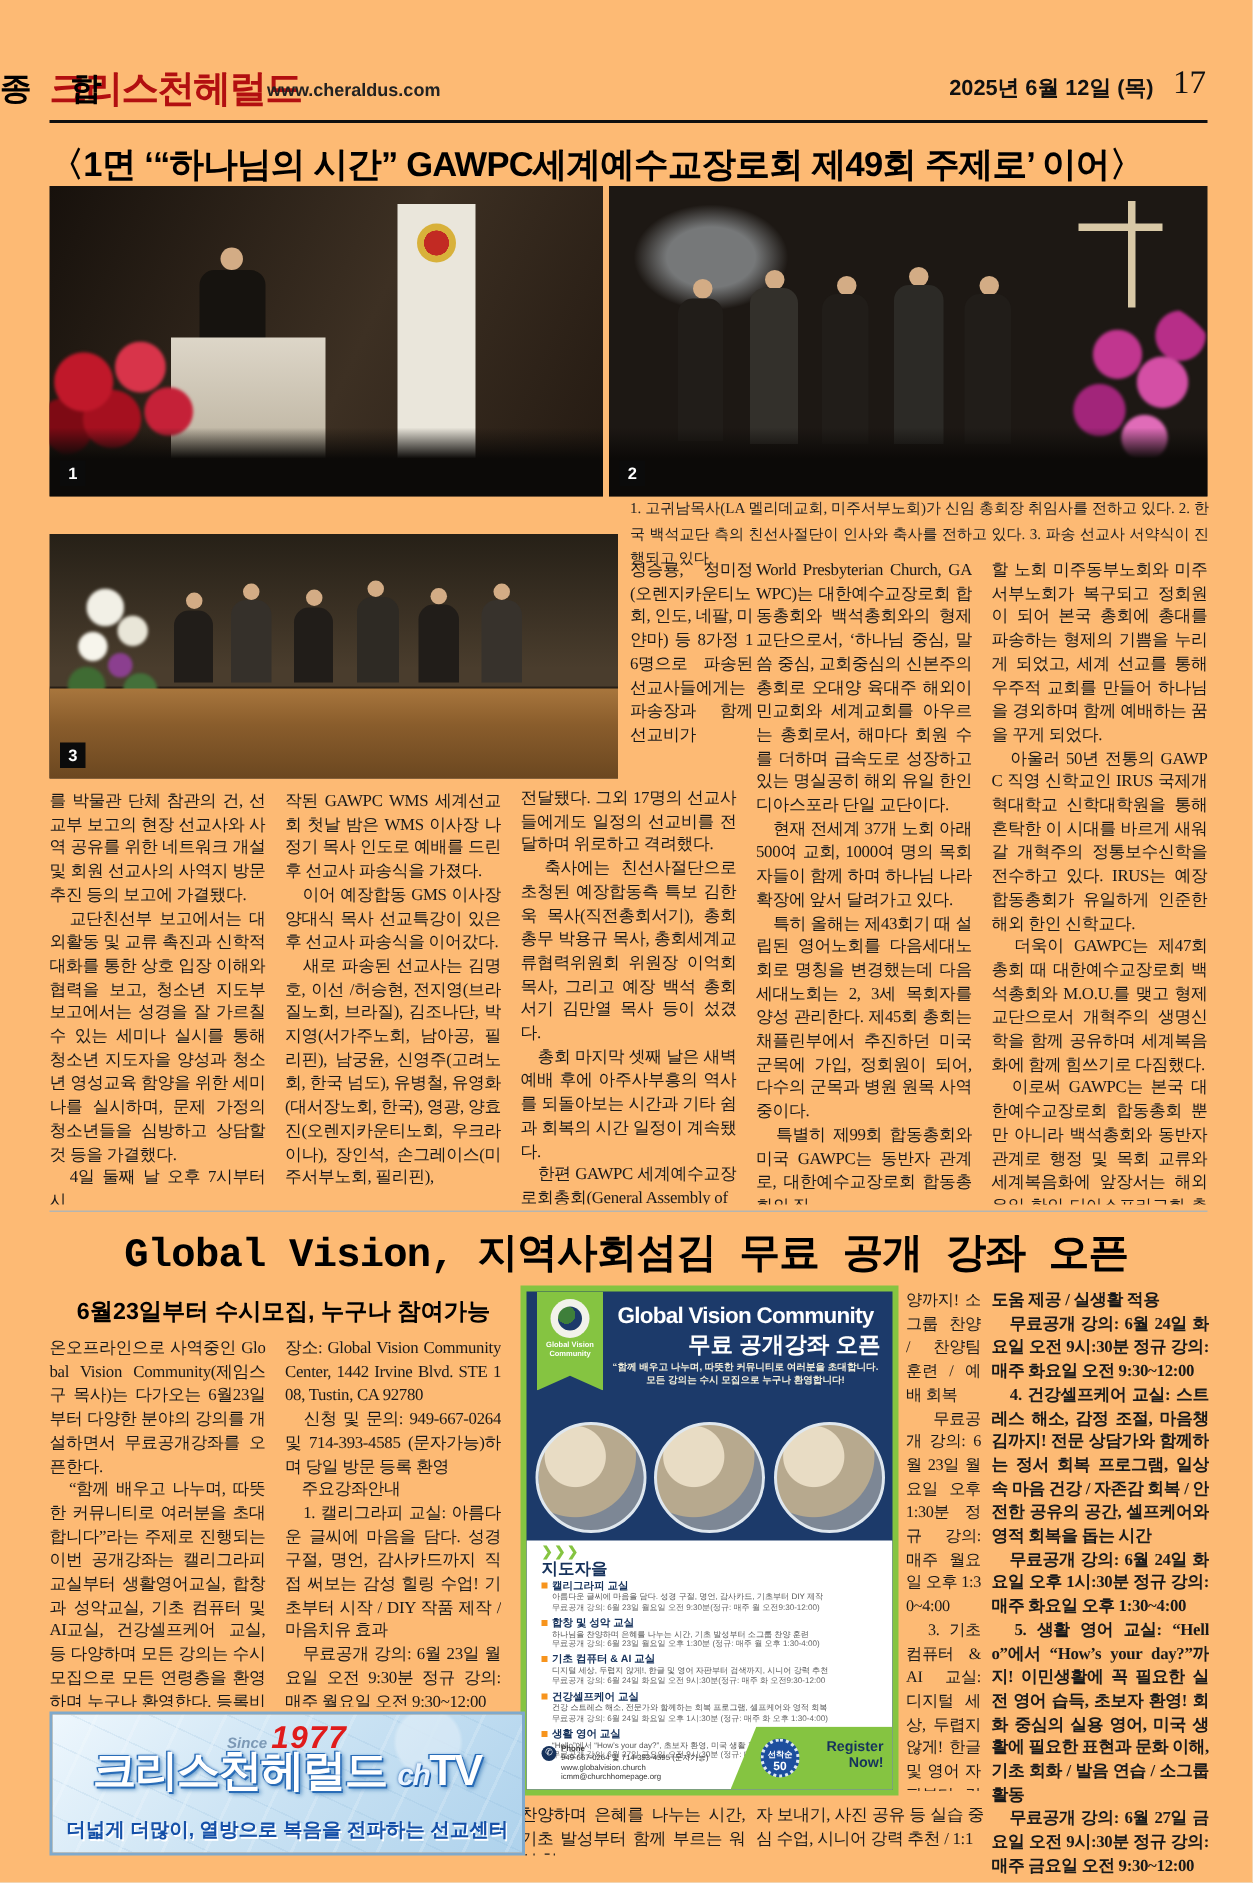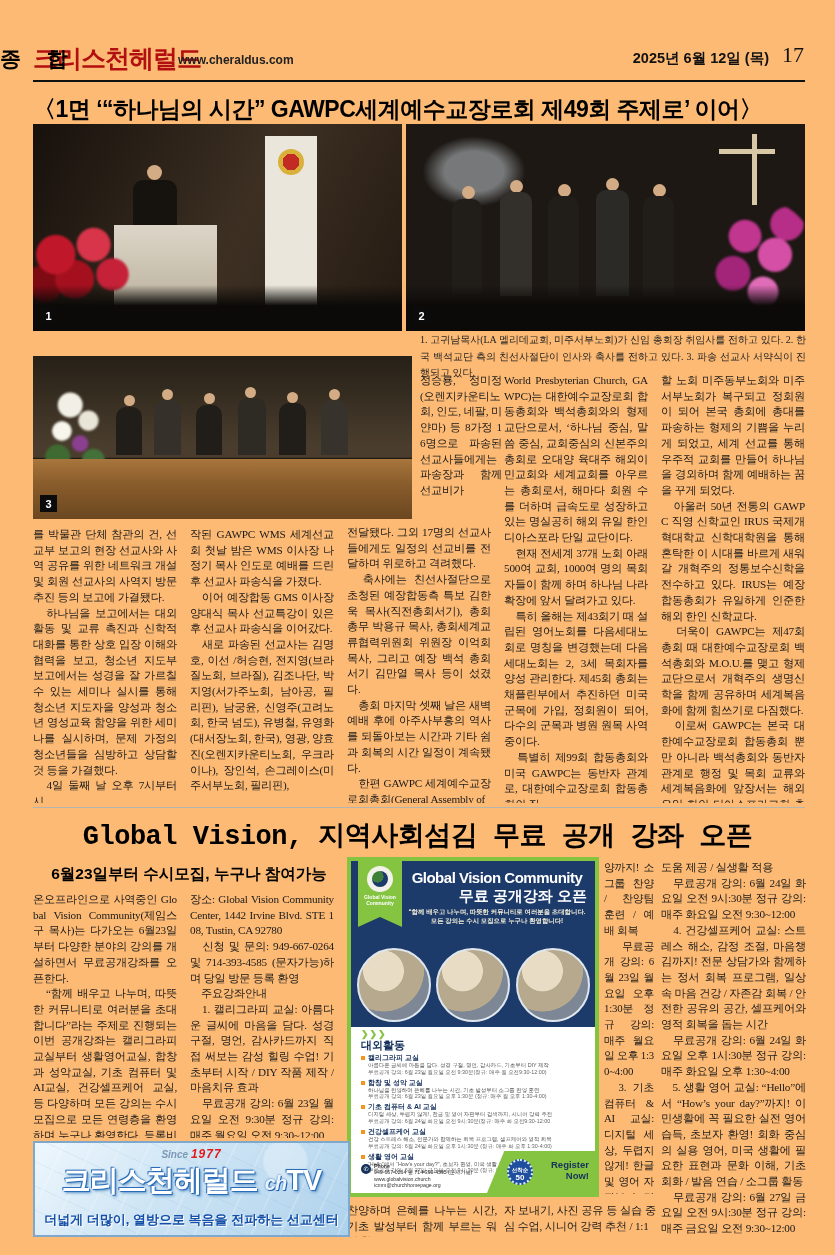--- a/index.html
+++ b/index.html
@@ -89,21 +89,21 @@
   
   .tvb{position:absolute;left:33px;top:1141px;width:313px;height:92px;border:2px solid #7fa9cc;
        background:linear-gradient(135deg,#eef7fd 0%,#cde4f4 45%,#aed2ec 100%);overflow:hidden;}
   .tvb-lines{position:absolute;inset:0;opacity:.35;
     background:
       radial-gradient(circle at 80% 20%, rgba(255,255,255,.9) 0 8%, transparent 9%),
       repeating-linear-gradient(115deg, rgba(255,255,255,.5) 0 2px, transparent 2px 26px),
       repeating-linear-gradient(25deg, rgba(120,170,210,.35) 0 1px, transparent 1px 22px);}
   .tvb-since{position:absolute;left:0;right:0;top:4px;text-align:center;
              font:italic 700 10px "Liberation Sans",sans-serif;color:#7c99b6;}
-  .tvb-since .yr{font-size:12px;color:#e01b1b;letter-spacing:1px;}
+  .tvb-since .yr{font-size:21px;color:#e01b1b;letter-spacing:1px;}
   .tvb-logo{position:absolute;left:0;right:0;top:18px;text-align:center;white-space:nowrap;
             font:800 29px "Liberation Sans",sans-serif;color:#fff;letter-spacing:-1px;
             text-shadow:0 0 2px #2a6db8,1px 1px 0 #2a6db8,-1px -1px 0 #2a6db8,2px 2px 3px #5a92c4;}
   .tvb-logo .ch{font:italic 800 20px "Liberation Sans",sans-serif;color:#eaf4ff;
                 text-shadow:0 0 2px #1d5fae,1px 1px 0 #1d5fae;}
   .tvb-tag{position:absolute;left:0;right:0;bottom:6px;text-align:center;
            font:800 13px "Liberation Sans",sans-serif;color:#1550a8;
            text-shadow:1px 1px 0 #fff;}
   .cross-v{position:absolute;background:#d8c8a6;}
   .cross-h{position:absolute;background:#d8c8a6;}
@@ -189,21 +189,21 @@
                     radial-gradient(circle at 30% 50%,#f7f5ec 0 12%,transparent 13%),
                     radial-gradient(circle at 52% 62%,#8b3f8f 0 10%,transparent 11%),
                     radial-gradient(circle at 25% 75%,#3f6b33 0 12%,transparent 13%),
                     radial-gradient(circle at 68% 78%,#44703a 0 11%,transparent 12%);"></div>
     <div style="position:absolute;left:0;right:0;bottom:0;height:37%;
          background:linear-gradient(#a8763d 0%,#8a5d2c 40%,#6b4720 100%);"></div>
     <div class="pbadge">3</div>
   </div>
 
   <div class="col" style="left:33px;top:527px;width:144px;height:276px;">를 박물관 단체 참관의 건, 선교부 보고의 현장 선교사와 사역 공유를 위한 네트워크 개설 및 회원 선교사의 사역지 방문 추진 등의 보고에 가결됐다.
-　하나님을 보고에서는 대외활동 및 교류 촉진과 신학적 대화를 통한 상호 입장 이해와 협력을 보고, 청소년 지도부 보고에서는 성경을 잘 가르칠 수 있는 세미나 실시를 통해 청소년 지도자을 양성과 청소년 영성교육 함양을 위한 세미나를 실시하며, 문제 가정의 청소년들을 심방하고 상담할 것 등을 가결했다.
+　교단친선부 보고에서는 대외활동 및 교류 촉진과 신학적 대화를 통한 상호 입장 이해와 협력을 보고, 청소년 지도부 보고에서는 성경을 잘 가르칠 수 있는 세미나 실시를 통해 청소년 지도자을 양성과 청소년 영성교육 함양을 위한 세미나를 실시하며, 문제 가정의 청소년들을 심방하고 상담할 것 등을 가결했다.
 　4일 둘째 날 오후 7시부터 시</div>
   <div class="col" style="left:190px;top:527px;width:144px;height:276px;">작된 GAWPC WMS 세계선교회 첫날 밤은 WMS 이사장 나정기 목사 인도로 예배를 드린 후 선교사 파송식을 가졌다.
 　이어 예장합동 GMS 이사장 양대식 목사 선교특강이 있은 후 선교사 파송식을 이어갔다.
 　새로 파송된 선교사는 김명호, 이선 /허승현, 전지영(브라질노회, 브라질), 김조나단, 박지영(서가주노회, 남아공, 필리핀), 남궁윤, 신영주(고려노회, 한국 넘도), 유병철, 유영화(대서장노회, 한국), 영광, 양효진(오렌지카운티노회, 우크라이나), 장인석, 손그레이스(미주서부노회, 필리핀),</div>
   <div class="col" style="left:420px;top:373px;width:82px;height:149px;">정승룡, 정미정(오렌지카운티노회, 인도, 네팔, 미얀마) 등 8가정 16명으로 파송된 선교사들에게는 파송장과 함께 선교비가</div>
   <div class="col" style="left:347px;top:525px;width:144px;height:278px;">전달됐다. 그외 17명의 선교사들에게도 일정의 선교비를 전달하며 위로하고 격려했다.
 　축사에는 친선사절단으로 초청된 예장합동측 특보 김한욱 목사(직전총회서기), 총회총무 박용규 목사, 총회세계교류협력위원회 위원장 이억회 목사, 그리고 예장 백석 총회서기 김만열 목사 등이 섰겼다.
 　총회 마지막 셋째 날은 새벽예배 후에 아주사부흥의 역사를 되돌아보는 시간과 기타 쉼과 회복의 시간 일정이 계속됐다.
 　한편 GAWPC 세계예수교장로회총회(General Assembly of</div>
   <div class="col" style="left:504px;top:373px;width:144px;height:430px;">World Presbyterian Church, GAWPC)는 대한예수교장로회 합동총회와 백석총회와의 형제 교단으로서, ‘하나님 중심, 말씀 중심, 교회중심의 신본주의 총회로 오대양 육대주 해외이민교회와 세계교회를 아우르는 총회로서, 해마다 회원 수를 더하며 급속도로 성장하고 있는 명실공히 해외 유일 한인 디아스포라 단일 교단이다.
@@ -224,21 +224,21 @@
 　“함께 배우고 나누며, 따뜻한 커뮤니티로 여러분을 초대합니다”라는 주제로 진행되는 이번 공개강좌는 캘리그라피교실부터 생활영어교실, 합창과 성악교실, 기초 컴퓨터 및 AI교실, 건강셀프케어 교실, 등 다양하며 모든 강의는 수시 모집으로 모든 연령층을 환영하며 누구나 환영한다. 등록비 $150로 선착순 50명 이다.</div>
   <div class="col" style="left:190px;top:892px;width:144px;height:246px;">장소: Global Vision Community Center, 1442 Irvine Blvd. STE 108, Tustin, CA 92780
 　신청 및 문의: 949-667-0264 및 714-393-4585 (문자가능)하며 당일 방문 등록 환영
 　주요강좌안내
 　1. 캘리그라피 교실: 아름다운 글씨에 마음을 담다. 성경 구절, 명언, 감사카드까지 직접 써보는 감성 힐링 수업! 기초부터 시작 / DIY 작품 제작 / 마음치유 효과
 　무료공개 강의: 6월 23일 월요일 오전 9:30분  정규 강의: 매주 월요일 오전 9:30~12:00
 　2. 합창 및 성악 교실: 하나님을</div>
   <div class="col" style="left:604px;top:860px;width:50px;height:334px;font-size:10.8px;">양까지! 소그룹 찬양 / 찬양팀 훈련 / 예배 회복
 　무료공개 강의: 6월 23일 월요일 오후 1:30분 정규 강의: 매주 월요일 오후 1:30~4:00
 　3. 기초 컴퓨터 &amp; AI 교실: 디지털 세상, 두렵지 않게! 한글 및 영어 자판부터 검색까지, 이메일, 영상 보기, 문</div>
-  <div class="col" style="left:661px;top:860px;width:145px;height:392px;">도움 제공 / 실생활 적용
+  <div class="col" style="left:661px;top:860px;width:145px;height:392px;font-weight:bold;">도움 제공 / 실생활 적용
 　무료공개 강의: 6월 24일 화요일 오전 9시:30분  정규 강의: 매주 화요일 오전 9:30~12:00
 　4. 건강셀프케어 교실: 스트레스 해소, 감정 조절, 마음챙김까지! 전문 상담가와 함께하는 정서 회복 프로그램, 일상 속 마음 건강 / 자존감 회복 / 안전한 공유의 공간, 셀프케어와 영적 회복을 돕는 시간
 　무료공개 강의: 6월 24일 화요일 오후 1시:30분  정규 강의: 매주 화요일 오후 1:30~4:00
 　5. 생활 영어 교실: “Hello”에서 “How’s your day?”까지! 이민생활에 꼭 필요한 실전 영어 습득, 초보자 환영! 회화 중심의 실용 영어, 미국 생활에 필요한 표현과 문화 이해, 기초 회화 / 발음 연습 / 소그룹 활동
 　무료공개 강의: 6월 27일 금요일 오전 9시:30분  정규 강의: 매주 금요일 오전 9:30~12:00</div>
   <div class="col" style="left:347px;top:1203px;width:150px;height:34px;">찬양하며 은혜를 나누는 시간, 기초 발성부터 함께 부르는 워십 찬</div>
   <div class="col" style="left:504px;top:1203px;width:152px;height:34px;">자 보내기, 사진 공유 등 실습 중심 수업, 시니어 강력 추천 / 1:1</div>
 
   <div class="flyer">
     <div class="flyer-inner">
@@ -254,21 +254,21 @@
         <div>“함께 배우고 나누며, 따뜻한 커뮤니티로 여러분을 초대합니다.</div>
         <div>모든 강의는 수시 모집으로 누구나 환영합니다!</div>
       </div>
       <div class="fl-circles">
         <div class="fl-circle"></div>
         <div class="fl-circle"></div>
         <div class="fl-circle"></div>
       </div>
       <div class="fl-white">
         <div class="fl-arrows">❯❯❯</div>
-        <div class="fl-sec">대외활동</div>
+        <div class="fl-sec">지도자을</div>
         <div class="fl-courses">
           <div class="course">
             <div class="c-name"><span class="dot"></span><span>캘리그라피 교실</span></div>
             <div class="c-desc">아름다운 글씨에 마음을 담다. 성경 구절, 명언, 감사카드, 기초부터 DIY 제작</div>
             <div class="c-sched">무료공개 강의: 6월 23일 월요일 오전 9:30분(정규: 매주 월 오전9:30-12:00)</div>
           </div>
           <div class="course">
             <div class="c-name"><span class="dot"></span><span>합창 및 성악 교실</span></div>
             <div class="c-desc">하나님을 찬양하며 은혜를 나누는 시간, 기초 발성부터 소그룹 찬양 훈련</div>
             <div class="c-sched">무료공개 강의: 6월 23일 월요일 오후 1:30분 (정규: 매주 월 오후 1:30-4:00)</div>

